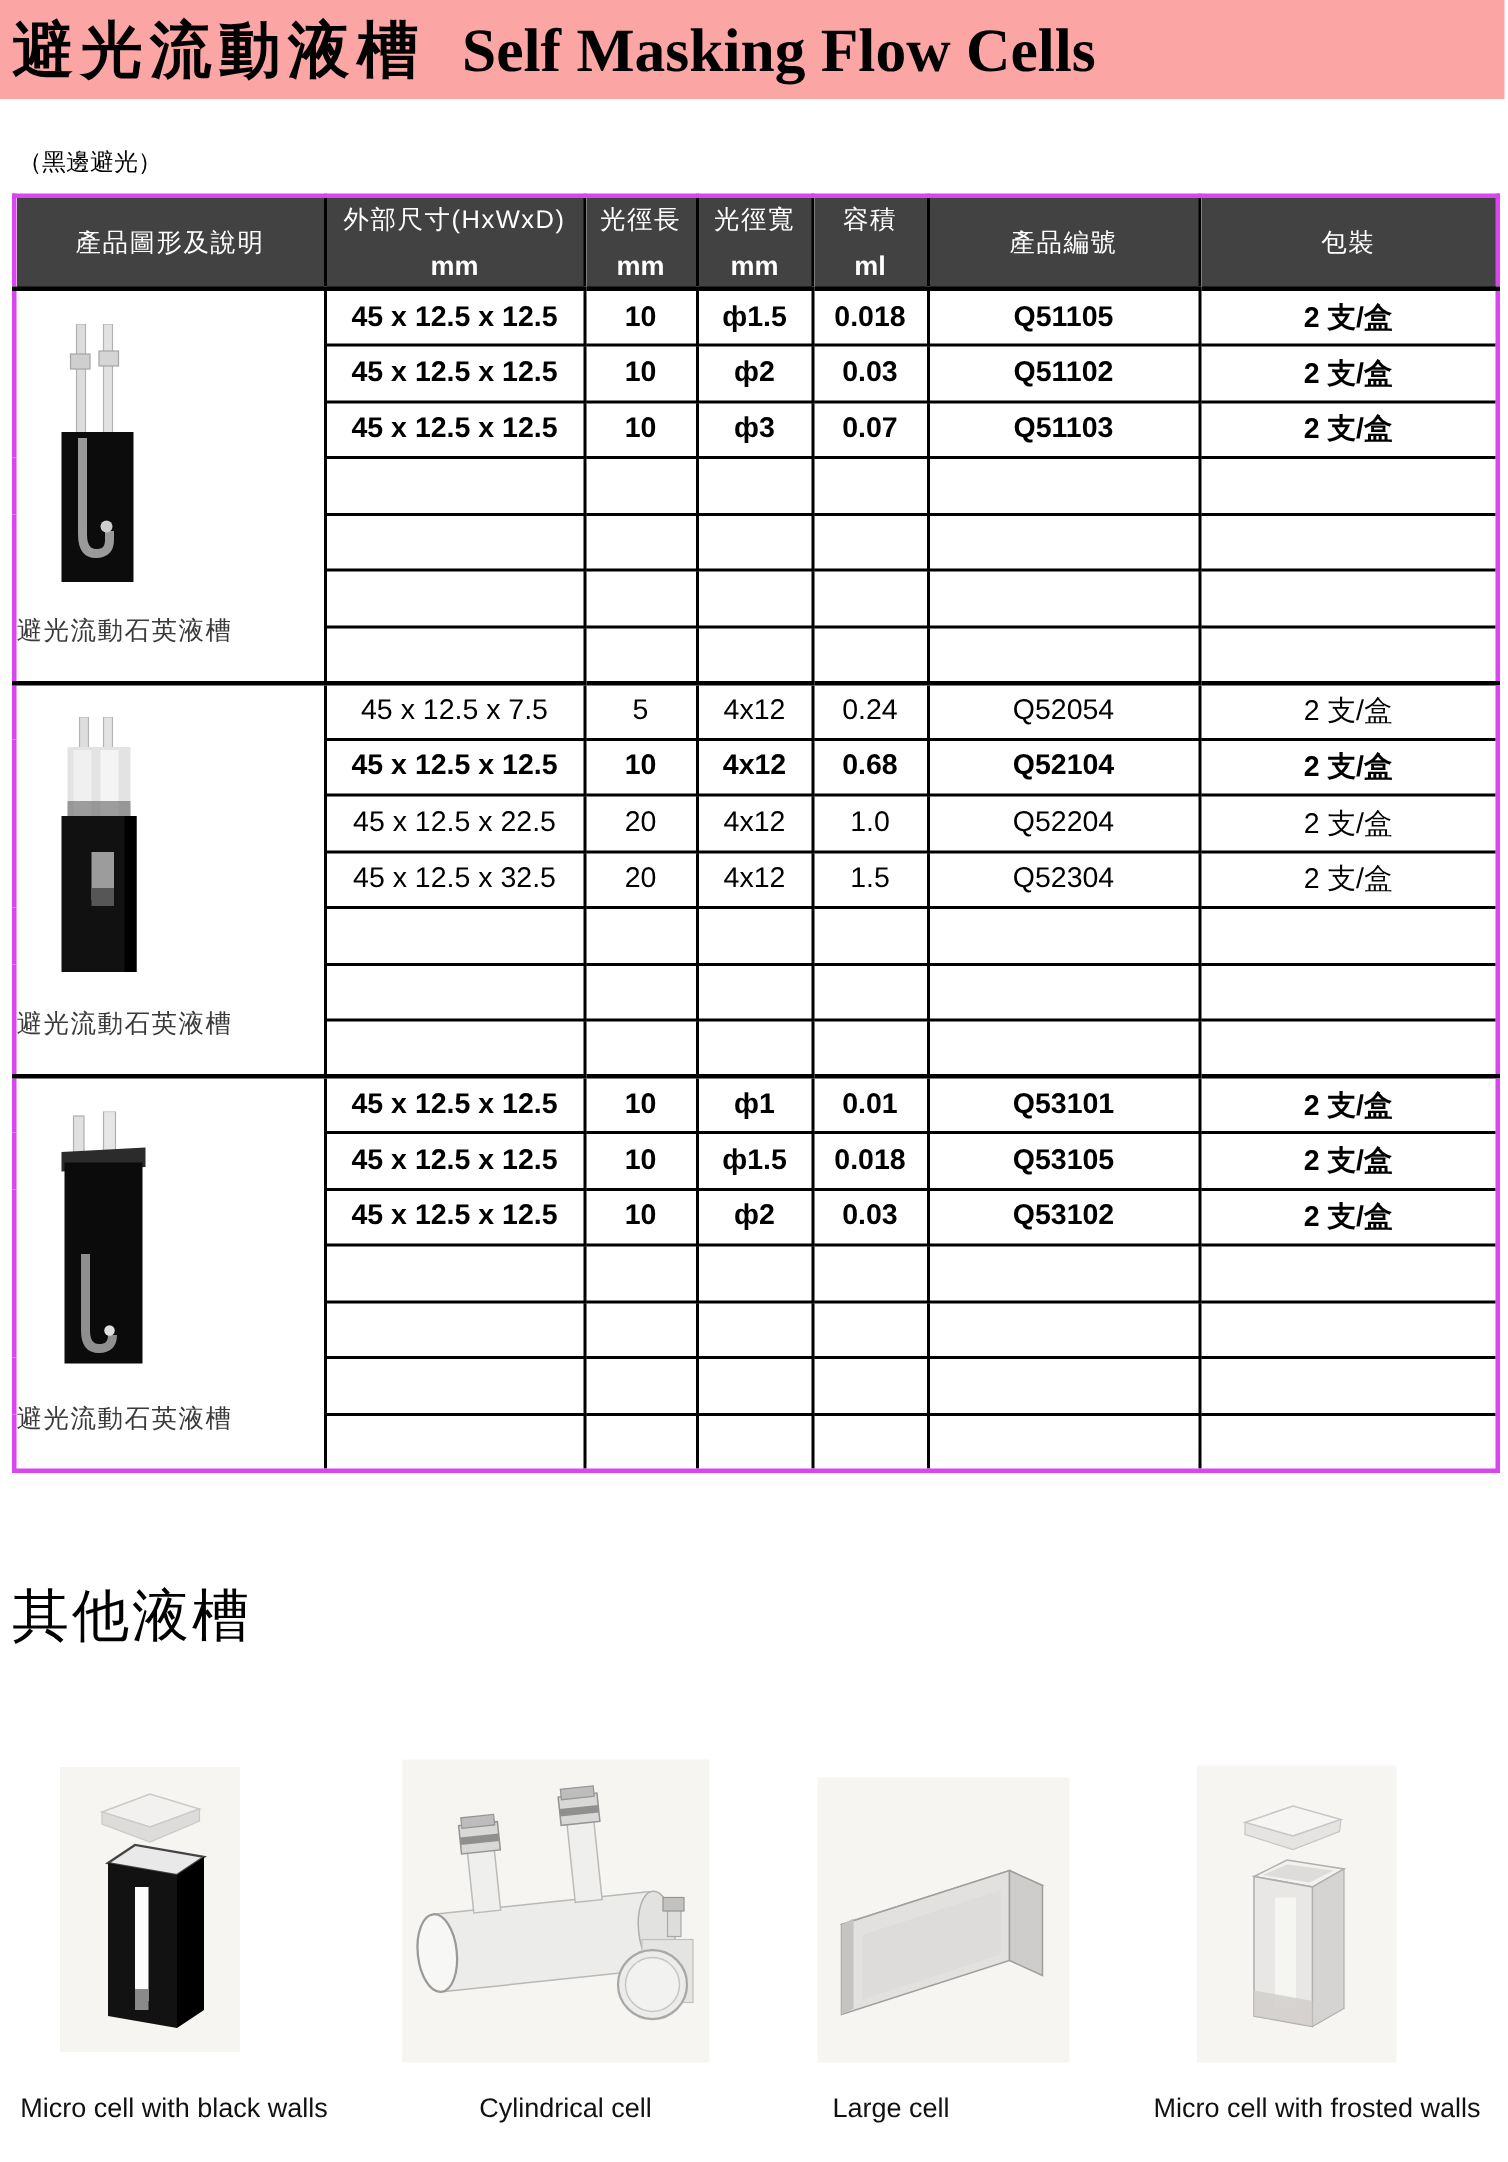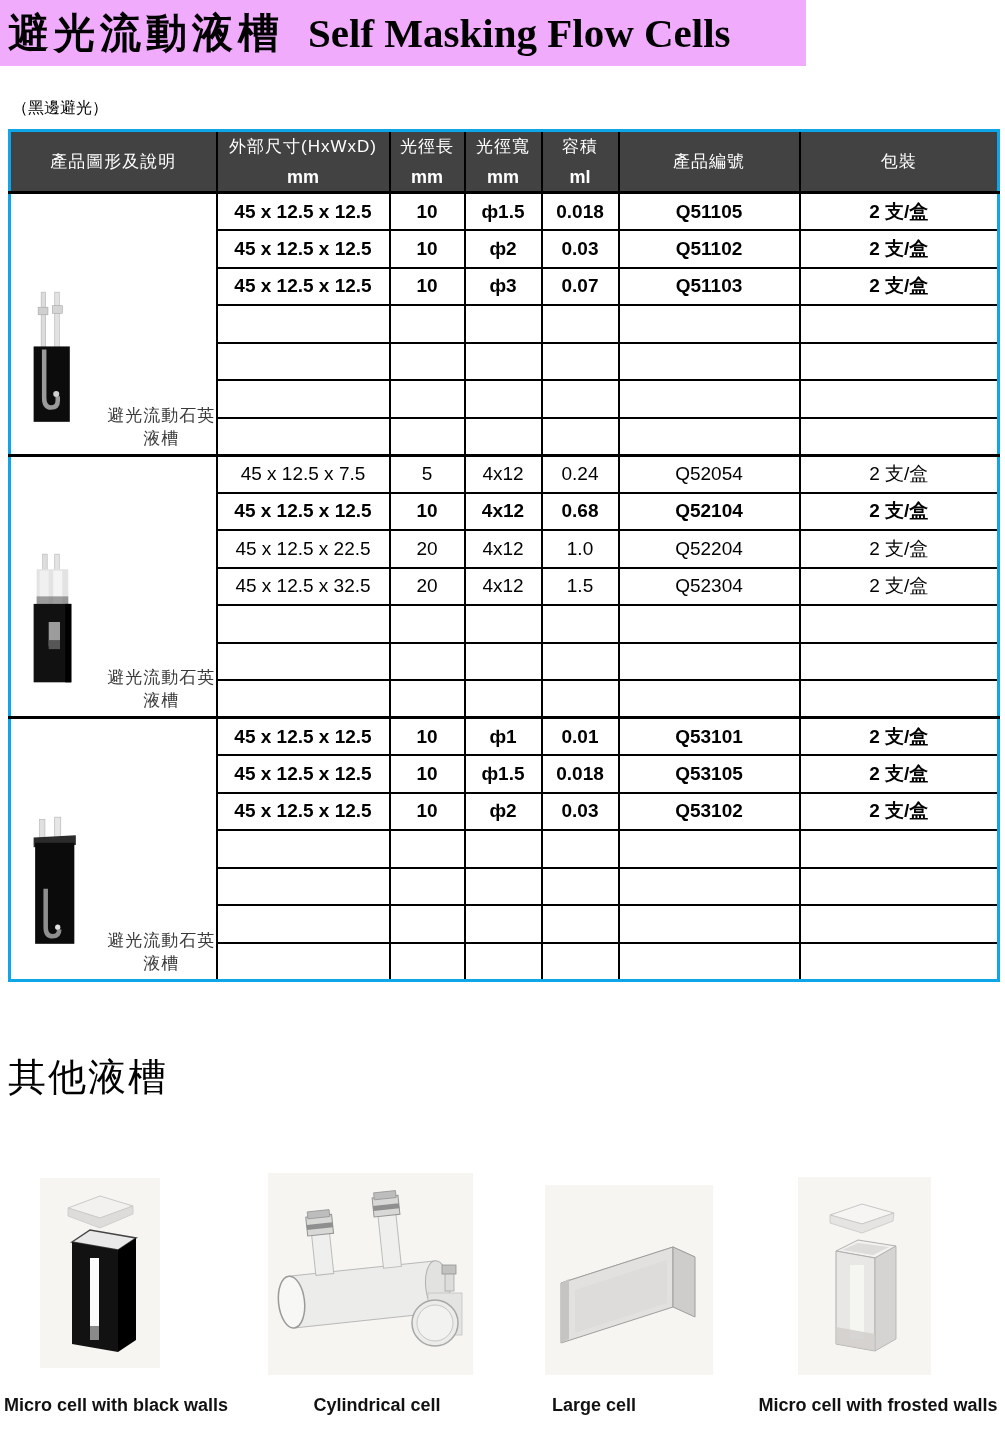--- a/index.html
+++ b/index.html
@@ -3,66 +3,66 @@
 <meta charset="utf-8">
 <style>
   * { margin:0; padding:0; box-sizing:border-box; }
   html,body { background:#fff; }
   body {
     width:1005px; height:1441px; position:relative; overflow:hidden;
     font-family:"Liberation Sans", sans-serif; color:#000;
   }
   
   .titlebar {
-    width:806px; height:66px; background:#f0abfc;
+    width:1003px; height:66px; background:#fca5a5;
     display:flex; align-items:center; padding-left:8px;
     font-family:"Liberation Serif", serif; font-weight:bold; font-size:41px;
   }
   .titlebar .t-zh { letter-spacing:5px; margin-right:24px; }
   .titlebar .t-en { letter-spacing:0;text-align:center; }
   
   .subtitle {
     margin:32px 0 10px 8px; font-family:"Liberation Serif", serif;
     display:flex; align-items:baseline;
   }
   .subtitle .s-zh { font-size:31px; letter-spacing:1px; }
   .subtitle .s-note { font-size:16px; margin-left:4px; }
   
   table.spec {
     border-collapse:collapse; table-layout:fixed;
-    width:989px; margin-left:8px; border:3px solid #0ea5e9;
+    width:989px; margin-left:8px; border:3px solid #d946ef;
   }
   table.spec th, table.spec td { border:2px solid #000; overflow:hidden; }
   table.spec thead th {
     background:#424242; color:#fff; height:62px; font-weight:normal;
     text-align:center; vertical-align:middle; padding:2px 0;
   }
   th .hline1 { font-size:17px; letter-spacing:1px; }
   th .hline1 .latin { font-weight:normal;text-align:center; }
   th .hline2 { font-size:18px; font-weight:bold; margin-top:9px; }
   th.one-line .hline1 { margin-top:0; }
   tbody td { height:37.5px; text-align:center; vertical-align:middle; font-size:19px; }
   tbody tr.section-start td { border-top:3px solid #000; }
   tbody td.b { font-weight:bold; }
   td.img-cell { vertical-align:middle; padding:4px 0; }
-  .img-wrap { display:flex; flex-direction:row; align-items:flex-end; justify-content:center; gap:13px; height:100%; }
+  .img-wrap { display:flex; flex-direction:column; align-items:flex-start; justify-content:center; gap:13px; height:100%; }
   .img-caption {
     font-family:"Liberation Serif", serif; font-size:17px; color:#3a3a3a; letter-spacing:1px;
   }
   
   .other-heading {
     margin:70px 0 16px 8px; font-family:"Liberation Serif", serif;
     font-size:38px; font-weight:normal; letter-spacing:2px;
   }
   .gallery { position:absolute; left:0; top:1173px; width:1005px; height:260px; }
   .g-box { position:absolute; background:#f6f5f2; }
   .g-box svg { display:block; }
   .g-cap {
     position:absolute; top:222px; transform:translateX(-50%);
-    font-size:18px; white-space:nowrap; color:#111;font-weight:bold;
+    font-size:18px; white-space:nowrap; color:#111;
   }
 </style>
 </head>
 <body>
 
 <header class="titlebar">
   <span class="t-zh">避光流動液槽</span>
   <span class="t-en">Self Masking Flow Cells</span>
 </header>
 

